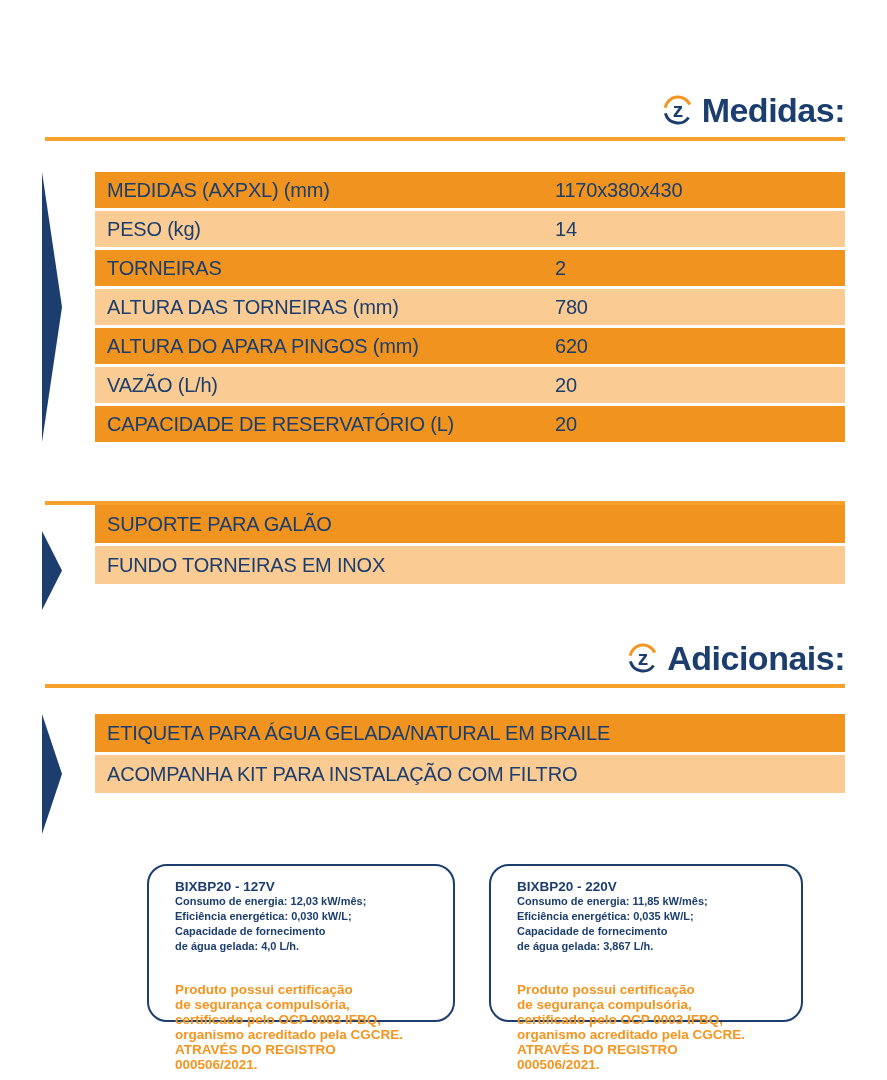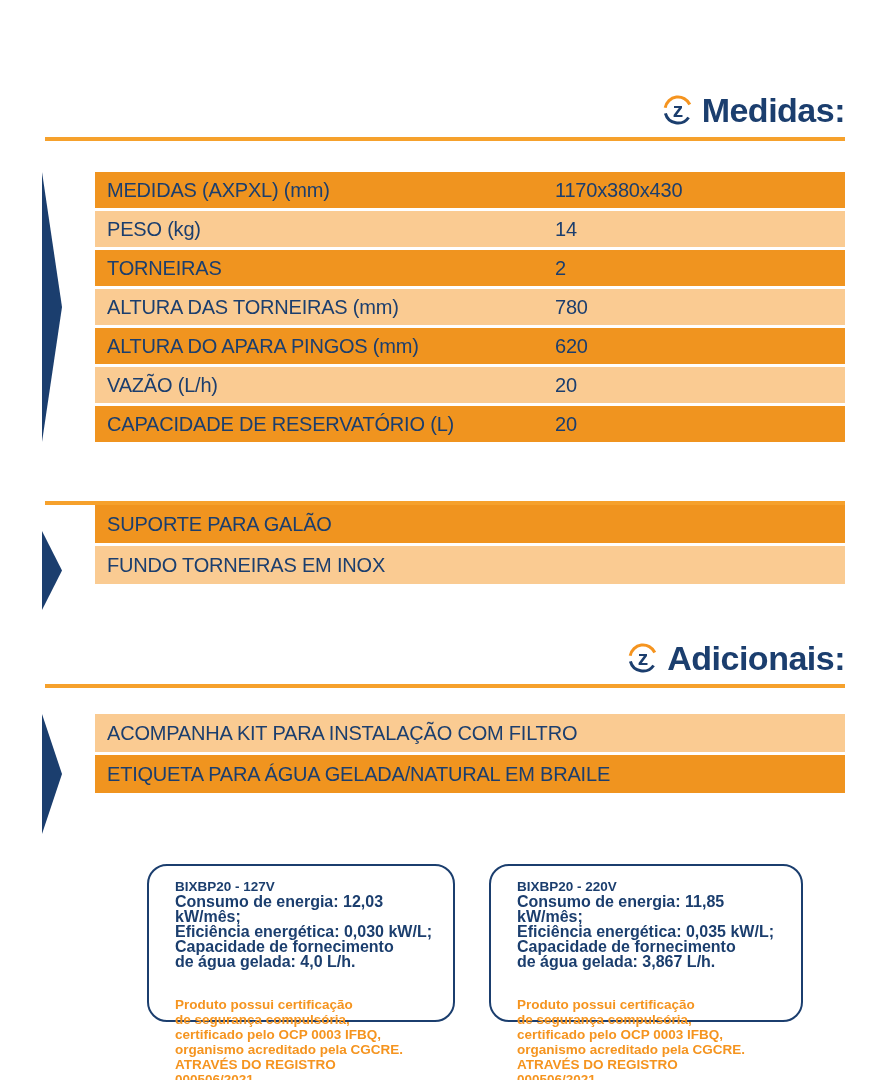--- a/index.html
+++ b/index.html
@@ -66,21 +66,21 @@
     position:absolute;top:864px;height:158px;
     border:2px solid var(--navy);border-radius:20px;
     padding:13px 16px 8px 26px;background:var(--bg);
   }
   .cert-box.b1{left:147px;width:308px;}
   .cert-box.b2{left:489px;width:314px;}
   .box-model{
     font-size:13.5px;font-weight:bold;color:var(--navy);line-height:15px;
   }
   .box-specs{
-    font-size:16px;font-weight:bold;color:var(--navy);
+    font-size:11px;font-weight:bold;color:var(--navy);
     line-height:15px;white-space:pre-line;
   }
   .box-note{
     font-size:13.5px;font-weight:bold;color:var(--orange-text);
     line-height:15px;white-space:pre-line;margin-top:28px;
   }
 </style>
 </head>
 <body>
 
@@ -160,25 +160,25 @@
       </svg>
     <span class="sec-title">Adicionais:</span>
   </div>
   <div class="rule" style="top:684px;"></div>
 
   <svg class="arrow" style="top:714px;" width="20" height="120" viewBox="0 0 20 120">
     <polygon points="0,0 20,60 0,120" fill="#1B3E6E"></polygon>
   </svg>
 
   <div class="spec-table" style="top:714px;">
+    <div class="spec-row item-row dark">
+      <span class="spec-label">ETIQUETA PARA ÁGUA GELADA/NATURAL EM BRAILE</span>
+    </div>
     <div class="spec-row item-row light">
       <span class="spec-label">ACOMPANHA KIT PARA INSTALAÇÃO COM FILTRO</span>
-    </div>
-    <div class="spec-row item-row dark">
-      <span class="spec-label">ETIQUETA PARA ÁGUA GELADA/NATURAL EM BRAILE</span>
     </div>
   </div>
 
 
   <div class="cert-box b1">
     <div class="box-model">BIXBP20 - 127V</div>
     <div class="box-specs">Consumo de energia: 12,03 kW/mês;
 Eficiência energética: 0,030 kW/L;
 Capacidade de fornecimento
 de água gelada: 4,0 L/h.</div>

